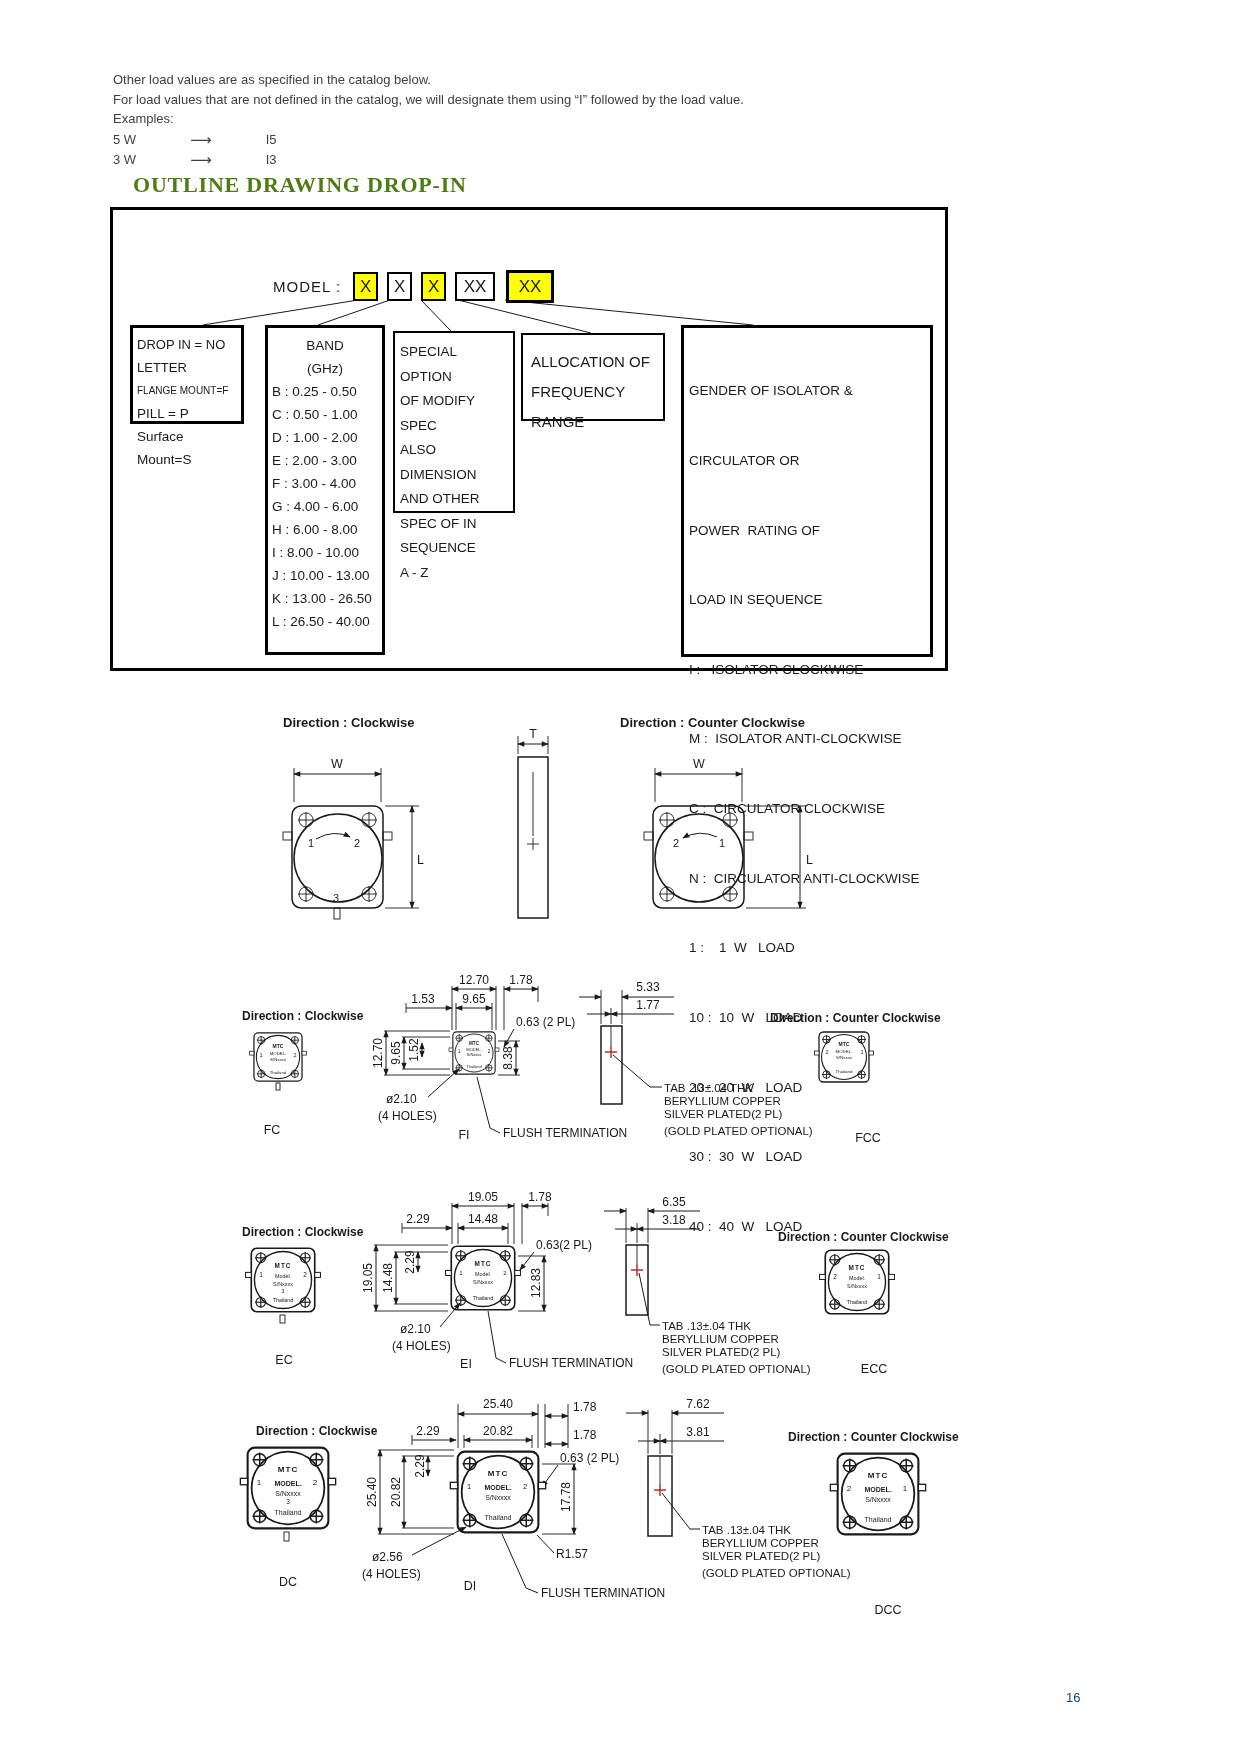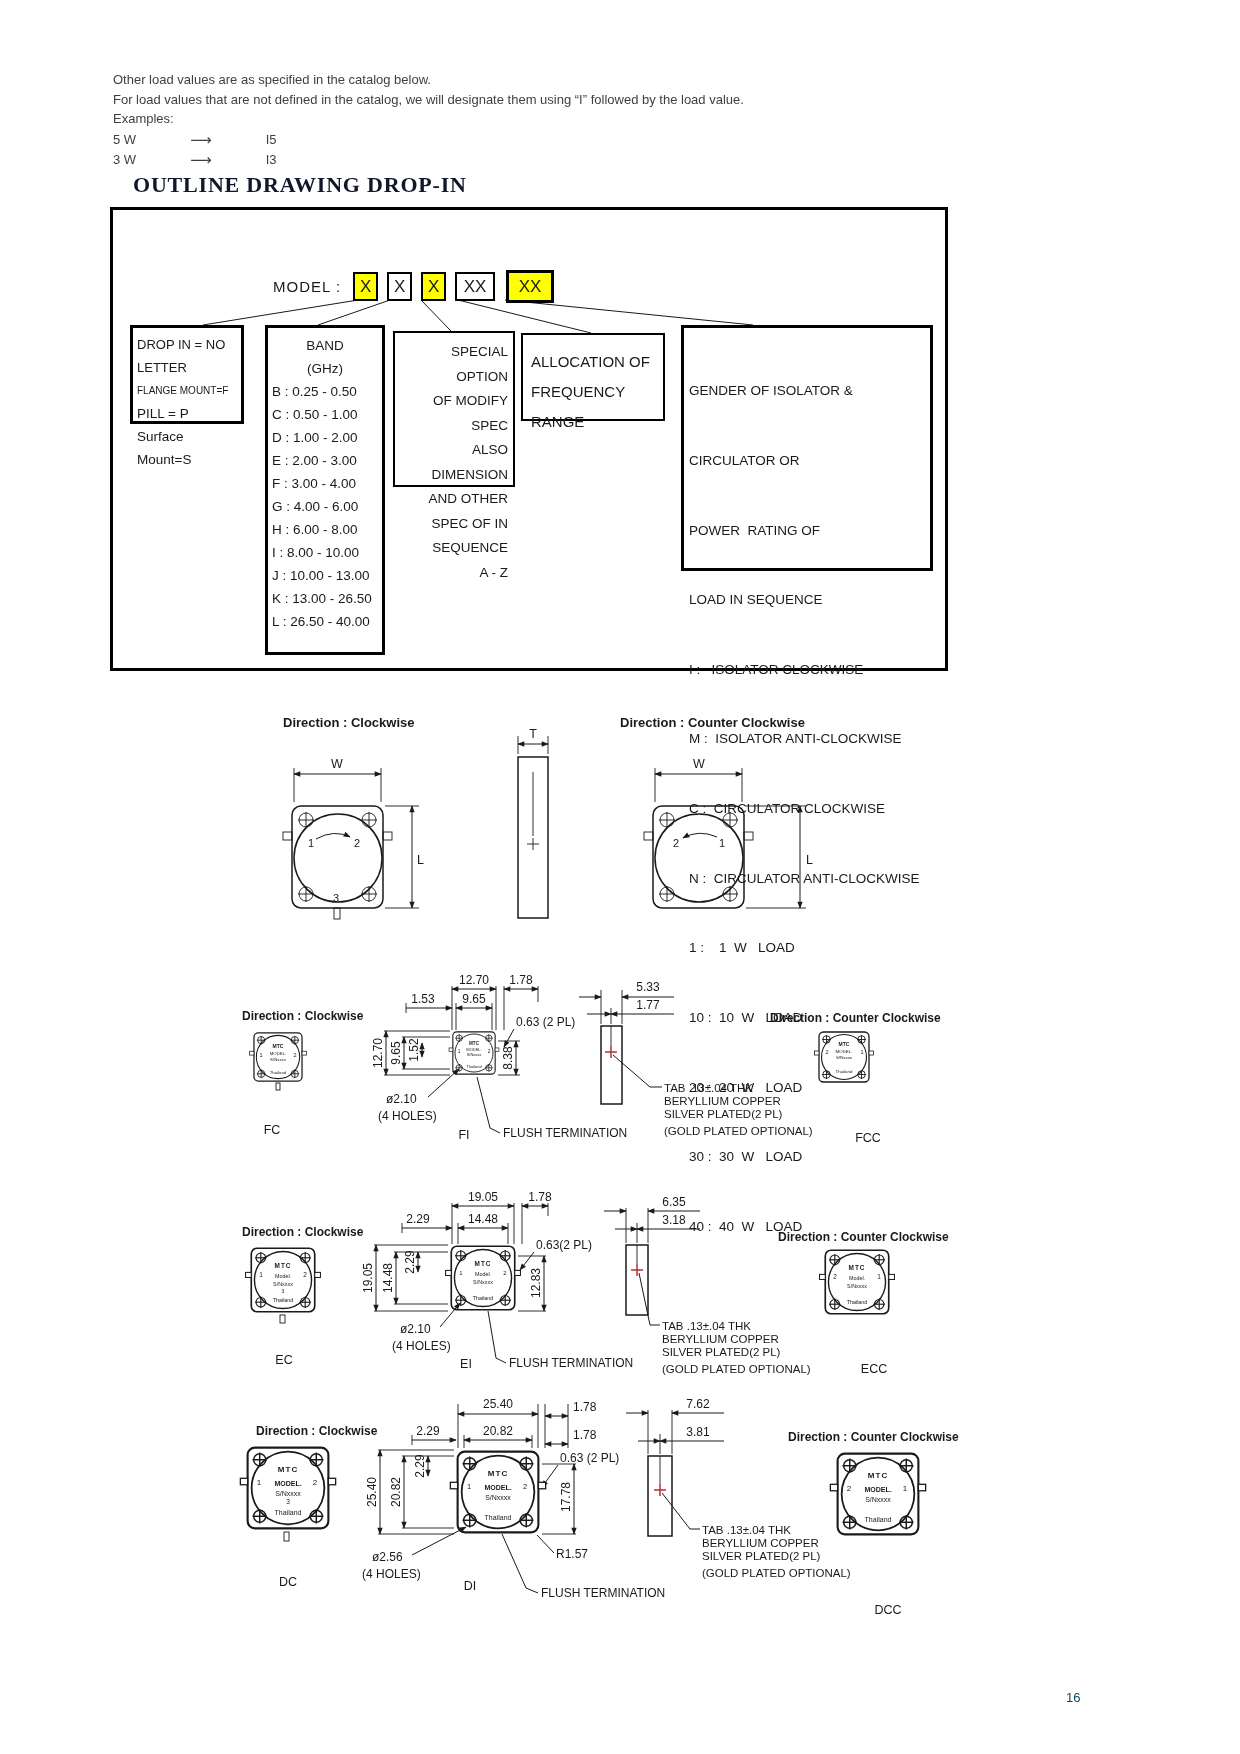--- a/index.html
+++ b/index.html
@@ -5,45 +5,45 @@
   html,body{margin:0;padding:0;background:#fff;}
   .page{position:relative;width:1240px;height:1754px;background:#fff;overflow:hidden;
         font-family:"Liberation Sans",sans-serif;color:#1a1a1a;}
   
   .intro{position:absolute;left:113px;top:70px;font-size:13px;color:#3f3f3f;line-height:19.5px;}
   .intro p{margin:0;}
   .intro .ex{margin-top:1px;display:flex;align-items:center;gap:47px;}
   .arrow{font-size:15px;margin:0 7px;color:#3f3f3f;}
   
   .title{position:absolute;left:133px;top:172px;margin:0;font-family:"Liberation Serif",serif;
-         font-size:22px;font-weight:800;letter-spacing:.8px;color:#0f172a;}
+         font-size:22px;font-weight:800;letter-spacing:.8px;color:#4d7c0f;}
   
   .bigbox{position:absolute;left:110px;top:207px;width:832px;height:458px;border:3px solid #000;}
   .fan{position:absolute;left:0;top:0;width:832px;height:458px;}
   .modelrow{position:absolute;left:160px;top:60px;display:flex;align-items:center;}
   .modellabel{font-size:15px;letter-spacing:1px;margin-right:12px;}
   .mbox{display:inline-flex;align-items:center;justify-content:center;height:25px;
         border:2px solid #000;font-size:17px;margin-right:9px;background:#fff;}
   .mbox.yellow{background:#ffff00;}
   .mbox.w1{width:21px;} .mbox.w2{width:36px;}
   .mbox.last{width:42px;height:27px;border-width:3px;margin-right:0;margin-left:2px;}
   .sub{position:absolute;background:#fff;box-sizing:border-box;}
   .sub p{margin:0;}
   .mount{left:17px;top:115px;width:114px;height:99px;border:3px solid #000;padding:5px 4px;line-height:23px;}
   .mount .s1{font-size:13px;}
   .mount .s2{font-size:10px;font-weight:normal;}
   .mount .s3{font-size:13.5px;}
   .band{left:152px;top:115px;width:120px;height:330px;border:3px solid #000;padding:6px 4px;
         font-size:13.5px;line-height:23px;}
   .band .bt{text-align:center;}
-  .special{left:280px;top:121px;width:122px;height:156px;border:2px solid #000;padding:7px 5px;
-        font-size:13.5px;line-height:24.5px;text-align:right;}
+  .special{left:280px;top:121px;width:122px;height:182px;border:2px solid #000;padding:7px 5px;
+        font-size:13.5px;line-height:24.5px;}
   .alloc{left:408px;top:123px;width:144px;height:88px;border:2px solid #000;padding:12px 8px;
         font-size:15px;line-height:30px;}
-  .gender{left:568px;top:115px;width:252px;height:246px;border:3px solid #000;padding:5px 5px;
+  .gender{left:568px;top:115px;width:252px;height:332px;border:3px solid #000;padding:5px 5px;
         font-size:13.5px;line-height:23.2px;white-space:pre;}
   
   .drawings{position:absolute;left:0;top:690px;width:1240px;height:940px;}
   .t{font-family:"Liberation Sans",sans-serif;fill:#1a1a1a;}
   .mid{text-anchor:middle;}
   .b{font-weight:bold;}
   .ln{stroke:#1a1a1a;stroke-width:1.5;fill:none;}
   .dim{stroke:#1a1a1a;stroke-width:1;fill:none;}
   .ext{stroke:#1a1a1a;stroke-width:.9;fill:none;}
   .red{stroke:#b3302e;stroke-width:1.5;fill:none;}

